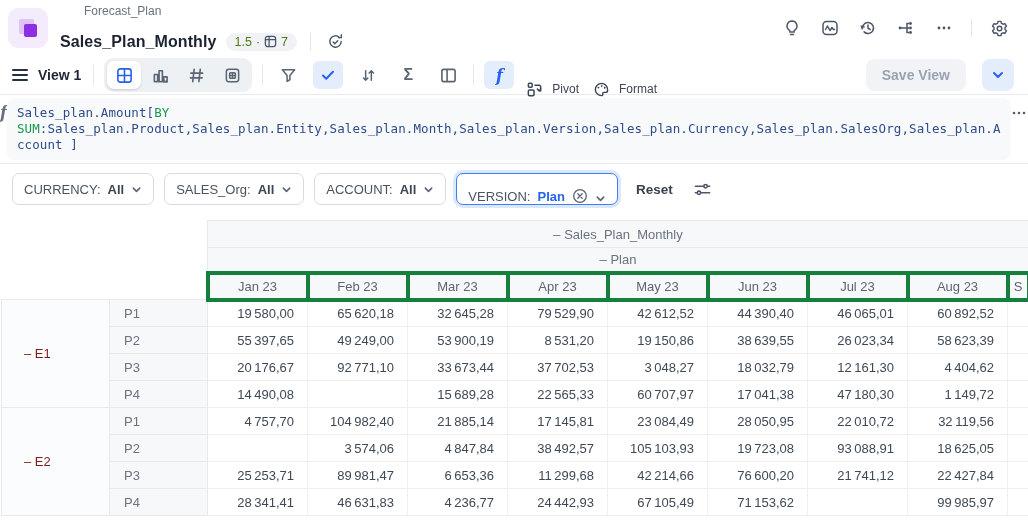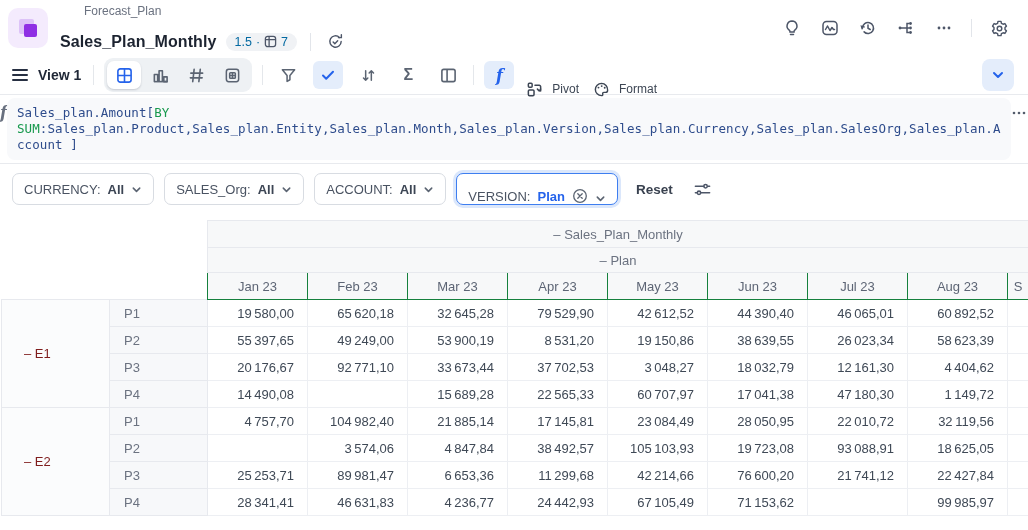--- a/index.html
+++ b/index.html
@@ -7,21 +7,21 @@
 
   
   .topbar{height:56px;padding:0 14px 0 8px;display:flex;align-items:center;}
   .logo{width:40px;height:40px;border-radius:10px;background:#f4ebfd;position:relative;flex:0 0 auto;}
   .logo .sq1{position:absolute;left:11px;top:11px;width:15px;height:15px;background:#ddc3f8;border-radius:2px;}
   .logo .sq2{position:absolute;left:16px;top:16px;width:13px;height:13px;background:#8f2fe4;border-radius:2px;}
   .title-wrap{margin-left:12px;}
   .crumb{font-size:12px;color:#6b7280;line-height:15px;margin-left:24px;}
   .title-line{display:flex;align-items:center;gap:9px;margin-top:12px;}
   .page-title{font-size:16px;font-weight:700;color:#1c2330;letter-spacing:.1px;}
-  .badge{display:flex;align-items:center;gap:4px;background:#f0f2f5;border-radius:999px;padding:2px 9px;font-size:12.5px;color:#0369a1;}
+  .badge{display:flex;align-items:center;gap:4px;background:#f0f2f5;border-radius:999px;padding:2px 9px;font-size:12.5px;color:#4d7c0f;}
   .vdiv{width:1px;height:18px;background:#e2e5ea;margin:0 4px;}
   .spacer{flex:1;}
   .ticon{width:30px;height:30px;display:flex;align-items:center;justify-content:center;color:#4d5668;border-radius:6px;cursor:pointer;}
   .topicons{display:flex;align-items:center;gap:8px;}
 
   
   .toolbar{height:38px;padding:0 14px 0 12px;display:flex;align-items:center;gap:10px;}
   .burger{display:flex;flex-direction:column;gap:3px;width:16px;cursor:pointer;}
   .burger i{height:2px;background:#273042;border-radius:2px;display:block;}
   .view-label{font-size:14px;font-weight:700;color:#1f2736;margin-right:2px;}
@@ -57,21 +57,21 @@
   .sliders{color:#4d5668;display:flex;margin-left:10px;cursor:pointer;}
 
   
   .grid-wrap{margin:6px 0 0 1px;}
   table{border-collapse:collapse;table-layout:fixed;width:1027px;}
   td{padding:0;font-size:13px;overflow:hidden;white-space:nowrap;}
   tr{height:27px;}
   tr.band1{height:27px;} tr.band2{height:25px;}
   td.hl{background:#fff;border:none;}
   td.band{background:#f7f8f9;border:1px solid #e7e9ee;color:#6b7280;text-align:center;}
-  td.mh{background:#f7f8f9;border:1px solid #15803d;color:#5d6575;text-align:center;}
+  td.mh{background:#f7f8f9;border:4px solid #15803d;color:#5d6575;text-align:center;}
   td.ent{background:#fbfcfd;border:1px solid #e7e9ee;color:#7f1d1d;padding-left:22px;vertical-align:middle;}
   td.prod{background:#f7f8fa;border:1px solid #e7e9ee;color:#6b7280;padding-left:14px;}
   td.num{background:#fff;border:1px solid #edeff3;color:#3f4956;text-align:right;padding-right:13px;font-variant-numeric:tabular-nums;}
 </style>
 </head>
 <body>
 
 <div class="topbar">
   <div class="logo">
       <span class="sq1"></span>
@@ -218,20 +218,21 @@
   <span class="label-btn">
     <svg width="17" height="17" viewBox="0 0 18 18" fill="none" stroke="currentColor" stroke-width="1.5">
         <path d="M9 2.5a6.5 6.5 0 1 0 0 13c1 0 1.6-.7 1.3-1.6-.3-.9.2-1.9 1.3-1.9h1.7c1.2 0 2.2-1 2.2-2.3A6.7 6.7 0 0 0 9 2.5z"></path>
         <circle cx="5.8" cy="7" r="1" fill="currentColor" stroke="none"></circle>
         <circle cx="9.2" cy="5.4" r="1" fill="currentColor" stroke="none"></circle>
         <circle cx="12.4" cy="7.2" r="1" fill="currentColor" stroke="none"></circle>
       </svg>
     <span>Format</span>
   </span>
   <span class="spacer"></span>
+  <button class="save-btn">Save View</button>
   <span class="save-caret">
       <svg width="12" height="12" viewBox="0 0 12 12" fill="none" stroke="currentColor" stroke-width="2" stroke-linecap="round" stroke-linejoin="round">
         <path d="M2 4l4 4 4-4"></path>
       </svg>
     </span>
 </div>
 
 <div class="fxbar">
   <div class="fx-gutter fx-glyph">f</div>
   <div class="fx-panel">

